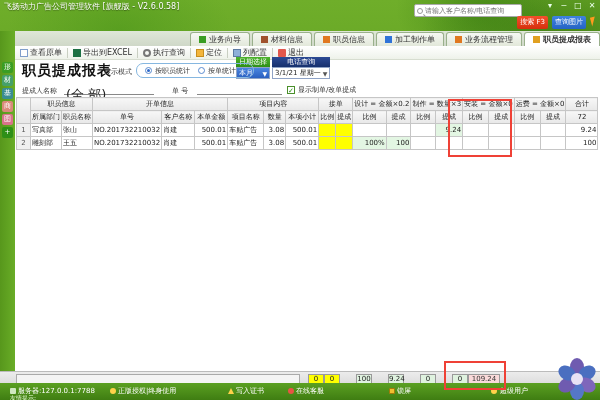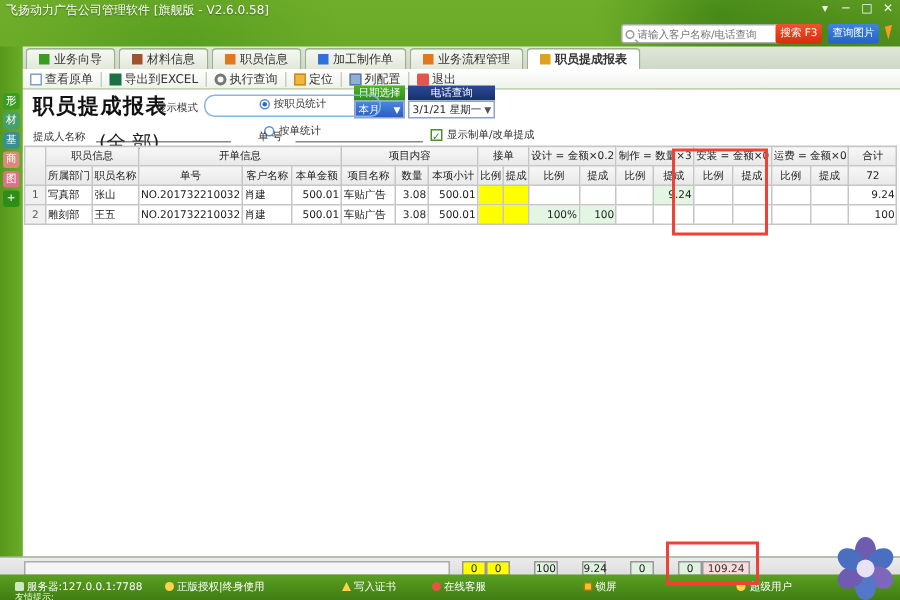--- a/index.html
+++ b/index.html
@@ -22,31 +22,31 @@
   .menu-item { position:absolute; top:1px; height:15px; border-radius:3px; display:flex; align-items:center; gap:3px; padding:0 7px;
     background:linear-gradient(180deg,#ffffff,#e9e9e9); border:1px solid #b9cfa5; color:#444; cursor:pointer; }
   .menu-item .mi { width:8px; height:8px; }
   .menu-item.active { background:linear-gradient(180deg,#f2653a,#d93b15); border-color:#b52f0e; color:#fff; }
   .mi-user { border-radius:50%; border:2px solid #8a9; }
   .mi-grid { background:linear-gradient(90deg,#7a8 45%,transparent 45%,transparent 55%,#7a8 55%),linear-gradient(0deg,#7a8 45%,transparent 45%,transparent 55%,#7a8 55%); border:1px solid #7a8; }
   .mi-doc { border:1px solid #89a; background:linear-gradient(180deg,transparent 20%,#89a 20%,#89a 35%,transparent 35%,transparent 55%,#89a 55%,#89a 70%,transparent 70%); }
   .mi-chart { background:linear-gradient(0deg,#fff 0 3px,transparent 3px) left/2px 100% no-repeat,linear-gradient(0deg,#fff 0 6px,transparent 6px) 3px 0/2px 100% no-repeat,linear-gradient(0deg,#fff 0 8px,transparent 8px) 6px 0/2px 100% no-repeat; }
   .mi-gear { border-radius:50%; border:2px dotted #8a9; }
   
-  #searchbox { position:absolute; right:78px; top:16px; width:108px; height:13px; background:#fff; border:1px solid #aaa; border-radius:2px; display:flex; align-items:center; }
+  #searchbox { position:absolute; right:78px; top:4px; width:108px; height:13px; background:#fff; border:1px solid #aaa; border-radius:2px; display:flex; align-items:center; }
   #search-ico { width:6px; height:6px; border:1px solid #999; border-radius:50%; margin:0 2px; position:relative; }
   #search-ico:after { content:""; position:absolute; width:3px; height:1px; background:#999; transform:rotate(45deg); left:5px; top:6px; }
   #search-input { border:0; outline:0; width:92px; font-size:7px; color:#999; font-family:"DejaVu Sans",sans-serif; }
   .hbtn { position:absolute; top:16px; height:13px; font-size:7px; color:#fff; border-radius:2px; padding:0 3px; line-height:13px; cursor:pointer; }
   #btn-search { right:52px; background:linear-gradient(180deg,#f4502c,#d42f0d); }
   #btn-image { right:14px; background:linear-gradient(180deg,#3f83e0,#2563c4); }
   #cursor-ico { position:absolute; right:4px; top:17px; width:0; height:0; border-left:5px solid #ff9a1f; border-bottom:9px solid transparent; transform:rotate(-15deg); }
   
   #corner-ico { position:absolute; left:1px; top:32px; width:13px; height:13px; background:linear-gradient(135deg,#46a3e8,#1f6fc0); border:1px solid #fff; }
-  #tabbar { position:absolute; left:15px; top:31px; width:585px; height:15px; background:linear-gradient(180deg,#dfe7d8,#cfd8c8); display:flex; align-items:flex-end; }
+  #tabbar { position:absolute; left:15px; top:31px; width:585px; height:15px; background:linear-gradient(180deg,#dfe7d8,#cfd8c8); display:flex; align-items:flex-end;justify-content:flex-end; }
   .tab { height:14px; display:flex; align-items:center; gap:3px; padding:0 8px; border:1px solid #9ab08c; border-bottom:0; border-radius:3px 3px 0 0;
     background:linear-gradient(180deg,#f6f8f3,#e2e8da); margin-left:2px; cursor:pointer; white-space:nowrap; color:#333; }
   .tab.active { background:#fff; font-weight:bold; }
   .tab .ti { width:7px; height:7px; }
   
   #toolbar { position:absolute; left:15px; top:46px; width:585px; height:14px; background:linear-gradient(180deg,#ffffff,#eef2ea); border-bottom:1px solid #d7ddd0; display:flex; align-items:center; }
   .tbtn { display:flex; align-items:center; gap:2px; padding:0 5px; color:#333; cursor:pointer; white-space:nowrap; }
   .tbtn .bi { width:8px; height:8px; }
   .tsep { width:1px; height:10px; background:#c9cfc2; }
   .bi0{background:#fefefe;border:1px solid #7f9ecb;} .bi1{background:#1d7044;} .bi2{border:2px solid #777;border-radius:50%;width:7px;height:7px;}
@@ -62,21 +62,21 @@
   .dhead { height:10px; color:#fff; font-size:7px; text-align:center; line-height:10px; padding:0 3px; }
   .dhead.green { background:linear-gradient(180deg,#4db32c,#2e8f17); }
   .dhead.navy { background:linear-gradient(180deg,#2c4a94,#16306e); }
   .dval { height:12px; background:#fff; border:1px solid #8fa3c6; font-size:7px; line-height:11px; padding:0 2px; display:flex; align-items:center; justify-content:space-between; cursor:pointer; white-space:nowrap; }
   .dval.blue { background:linear-gradient(180deg,#4a86e0,#2a5fc0); color:#fff; }
   .dcaret { font-size:6px; color:#555; margin-left:2px; }
   .dval.blue .dcaret { color:#fff; }
   
   #report-title { position:absolute; left:22px; top:62px; font-size:14px; font-weight:bold; color:#111; letter-spacing:1px; }
   #mode-label { position:absolute; left:104px; top:67px; font-size:7px; color:#333; }
-  #mode-box { position:absolute; left:136px; top:63px; width:118px; height:15px; border:1px solid #86b7e0; border-radius:7px; display:flex; align-items:center; gap:8px; padding:0 8px;flex-direction:column; }
+  #mode-box { position:absolute; left:136px; top:63px; width:118px; height:15px; border:1px solid #86b7e0; border-radius:7px; display:flex; align-items:center; gap:8px; padding:0 8px; }
   .radio { display:flex; align-items:center; gap:3px; cursor:pointer; font-size:7px; color:#333; white-space:nowrap; }
   .rdot { width:7px; height:7px; border:1px solid #5a8bd0; border-radius:50%; position:relative; background:#fff; }
   .rdot.sel:after { content:""; position:absolute; left:1px; top:1px; width:3px; height:3px; background:#2c67c8; border-radius:50%; }
   
   #filterrow { position:absolute; left:22px; top:84px; width:560px; height:12px; font-size:7px; color:#333; }
   .flabel { position:absolute; top:2px; }
   .fline { position:absolute; top:0; height:11px; border-bottom:1px solid #888; font-size:13px; color:#222; padding:2px 2px 0; cursor:text; }
   #chkgroup { position:absolute; left:265px; top:1px; display:flex; align-items:center; gap:3px; cursor:pointer; }
   #chk { width:8px; height:8px; border:1px solid #4a8f2a; background:#fff; color:#2c8f12; font-size:7px; line-height:8px; text-align:center; }
   

